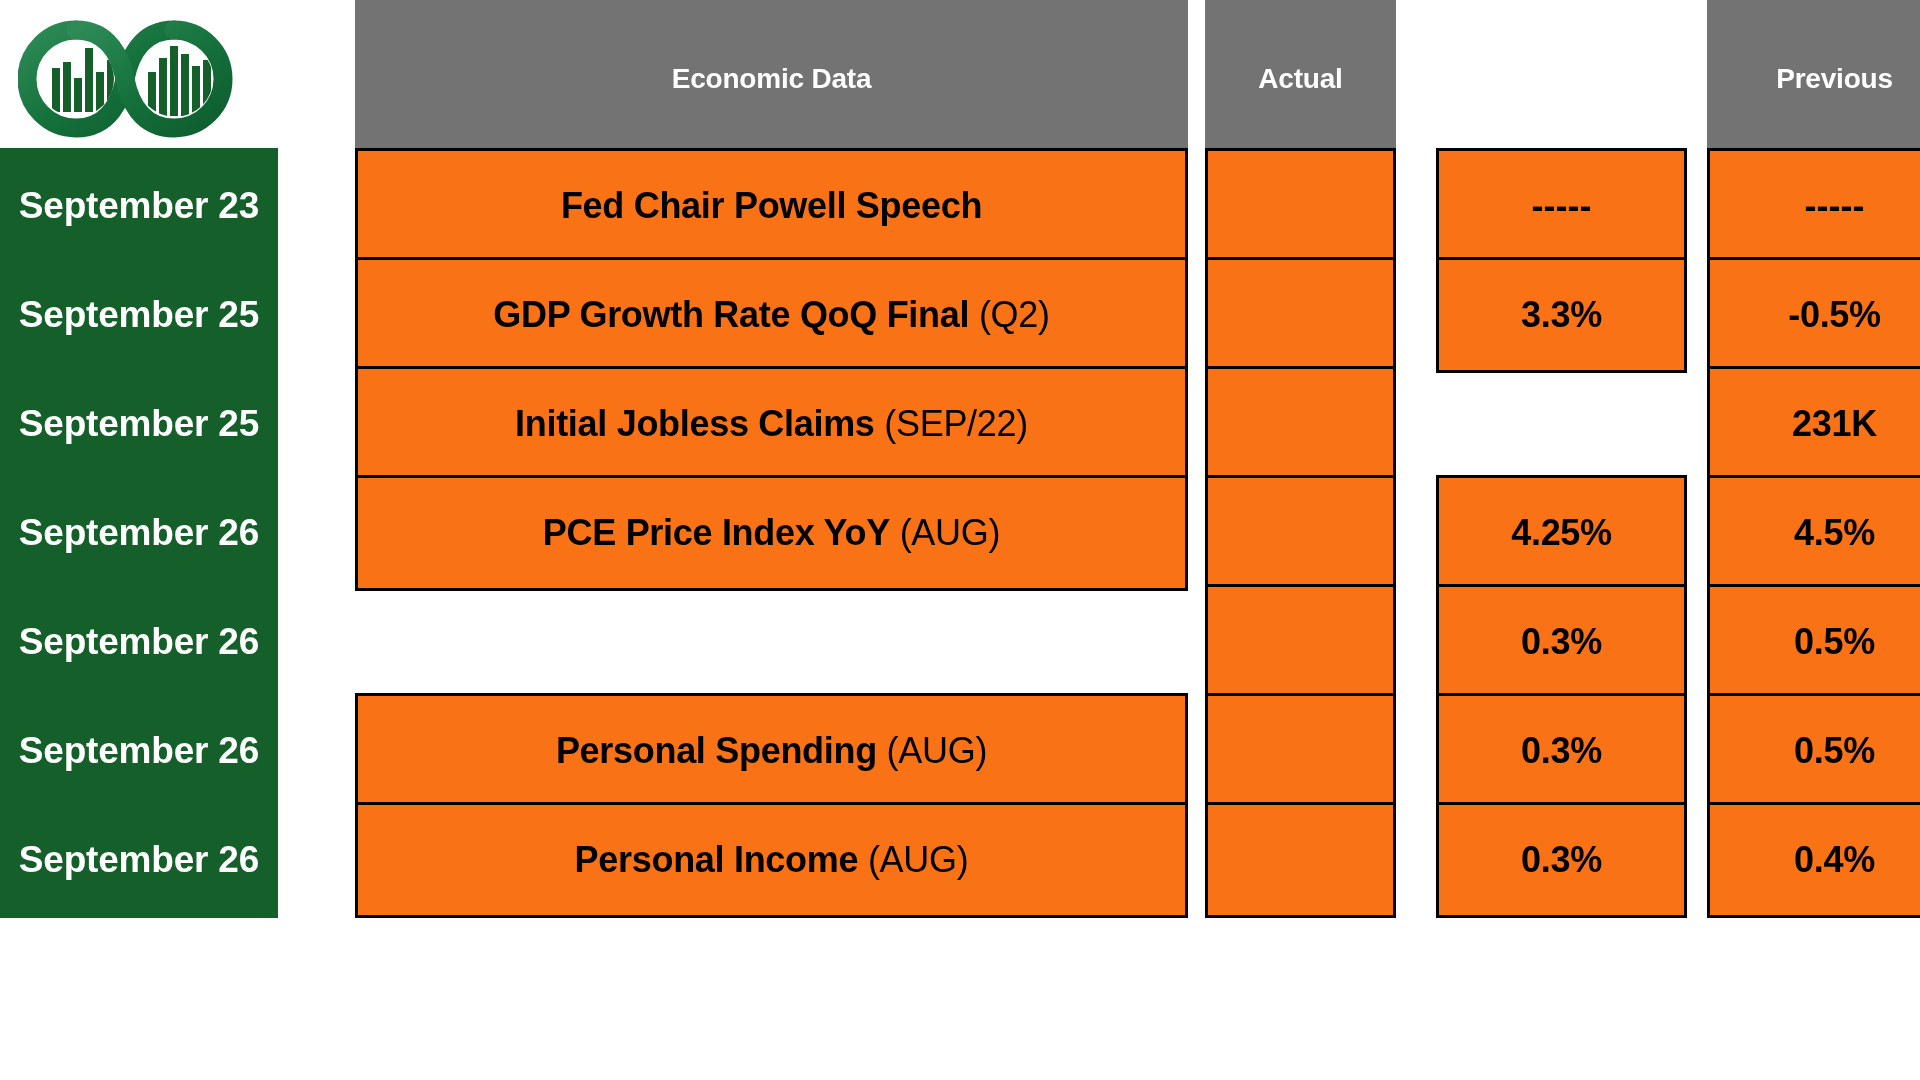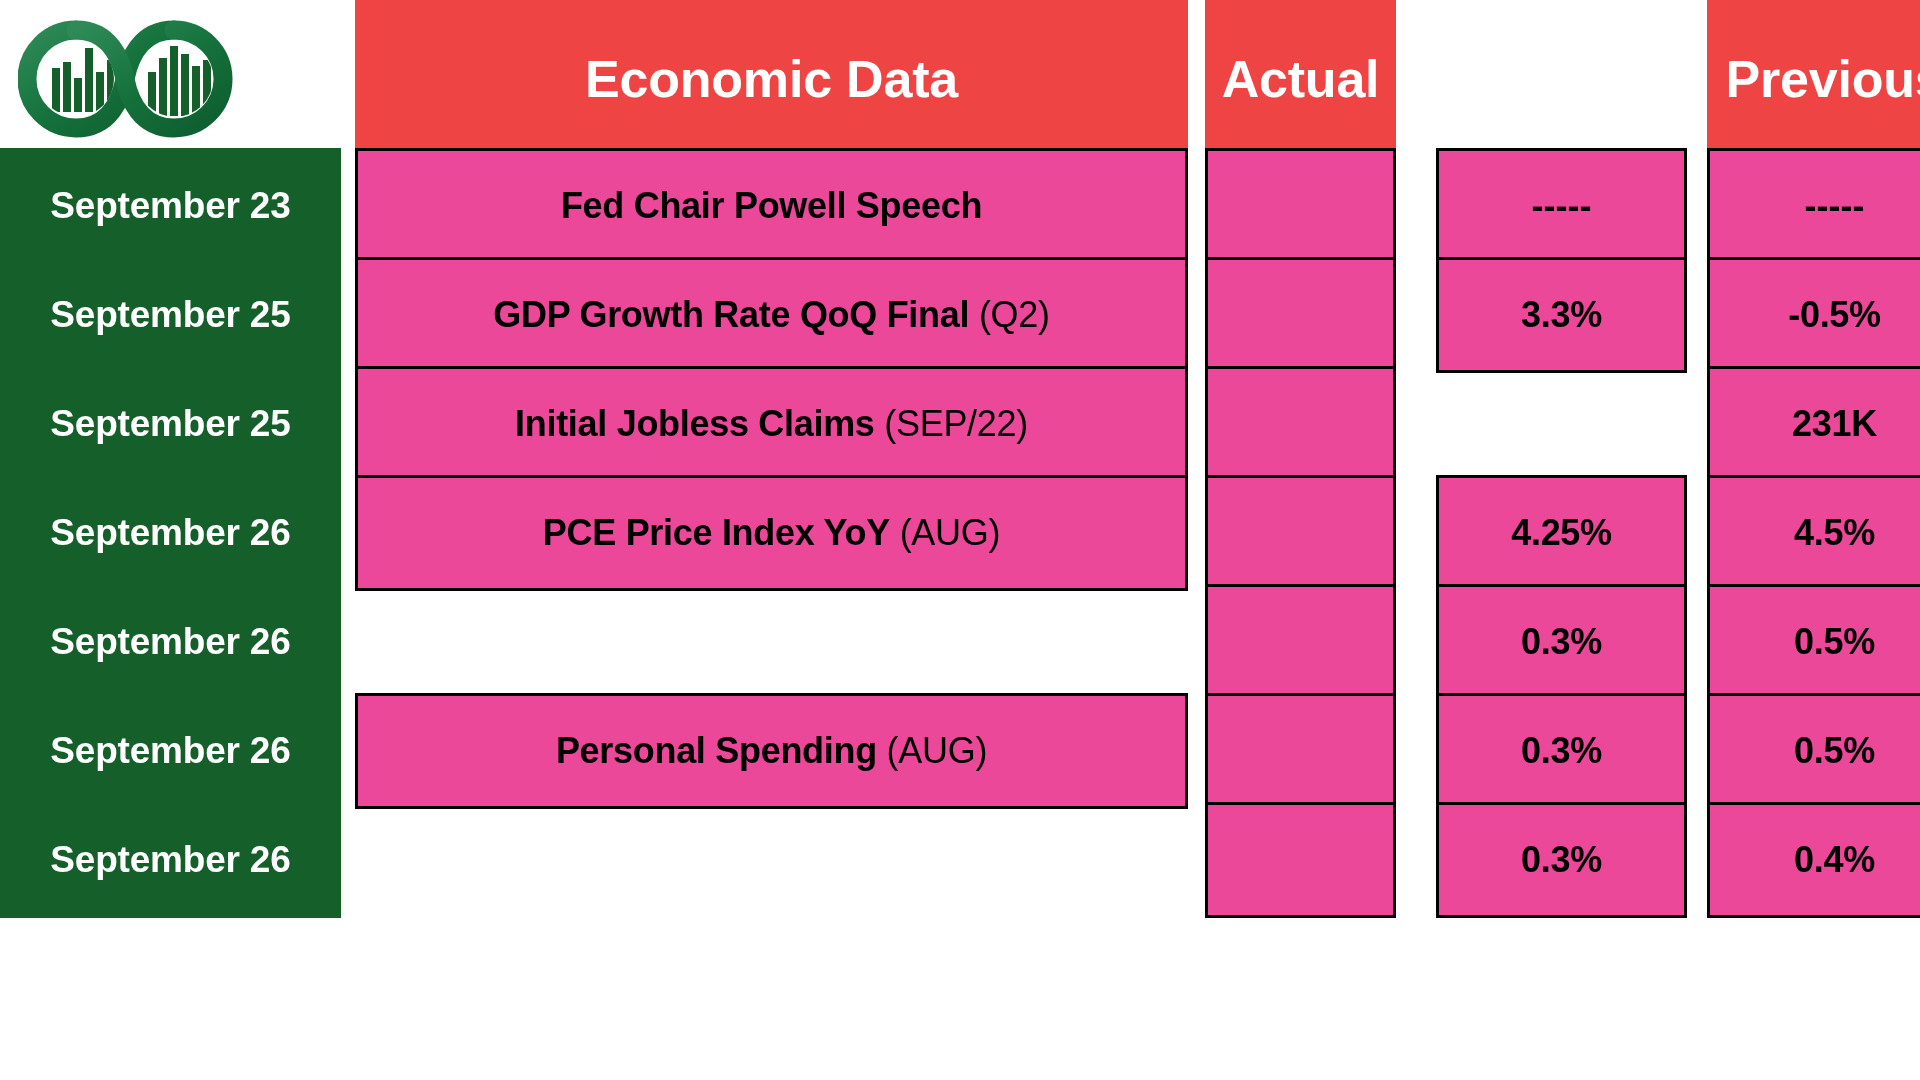--- a/index.html
+++ b/index.html
@@ -21,38 +21,38 @@
 
   
   .row {
     position: absolute;
     left: 0;
     width: 1920px;
     display: block;
   }
 
   
-  .col-date     { position: absolute; left: 0px;    width: 341px; }
+  .col-date     { position: absolute; left: 0px;    width: 278px; }
   .col-event    { position: absolute; left: 355px;  width: 833px; }
   .col-actual   { position: absolute; left: 1205px; width: 191px; }
   .col-forecast { position: absolute; left: 1436px; width: 251px; }
   .col-previous { position: absolute; left: 1707px; width: 255px; }
 
   
   #header-row { top: 0px; height: 158px; }
 
   .hdr-cell {
-    background: #ef4444;
+    background: #737373;
     height: 158px;
     display: flex;
     align-items: center;
     justify-content: center;
     color: #ffffff;
     font-weight: bold;
-    font-size: 52px;
+    font-size: 28px;
     letter-spacing: -0.2px;
   }
 
   #logo-cell {
     position: absolute;
     left: 0;
     top: 0;
     width: 341px;
     height: 158px;
     background: #ffffff;
@@ -72,21 +72,21 @@
     align-items: center;
     justify-content: center;
     color: #ffffff;
     font-weight: bold;
     font-size: 37px;
     letter-spacing: -0.2px;
   }
 
   .box-cell {
     height: 116px;
-    background: #ec4899;
+    background: #f97316;
     border: 3px solid #000000;
     display: flex;
     align-items: center;
     justify-content: center;
     color: #000000;
     text-align: center;
     overflow: hidden;
   }
 
   .event-text {
@@ -304,20 +304,25 @@
         <div class="col-previous">
           <div class="box-cell">
             <span class="value-text">0.5%</span>
           </div>
         </div>
       </div>
       <div class="row data-row" style="top: 802px;">
         <div class="col-date">
           <div class="date-cell">September 26</div>
         </div>
+        <div class="col-event">
+          <div class="box-cell">
+            <span class="event-text"><span>Personal Income</span><span class="paren"> (AUG)</span></span>
+          </div>
+        </div>
         <div class="col-actual">
           <div class="box-cell"></div>
         </div>
         <div class="col-forecast">
           <div class="box-cell">
             <span class="value-text">0.3%</span>
           </div>
         </div>
         <div class="col-previous">
           <div class="box-cell">

